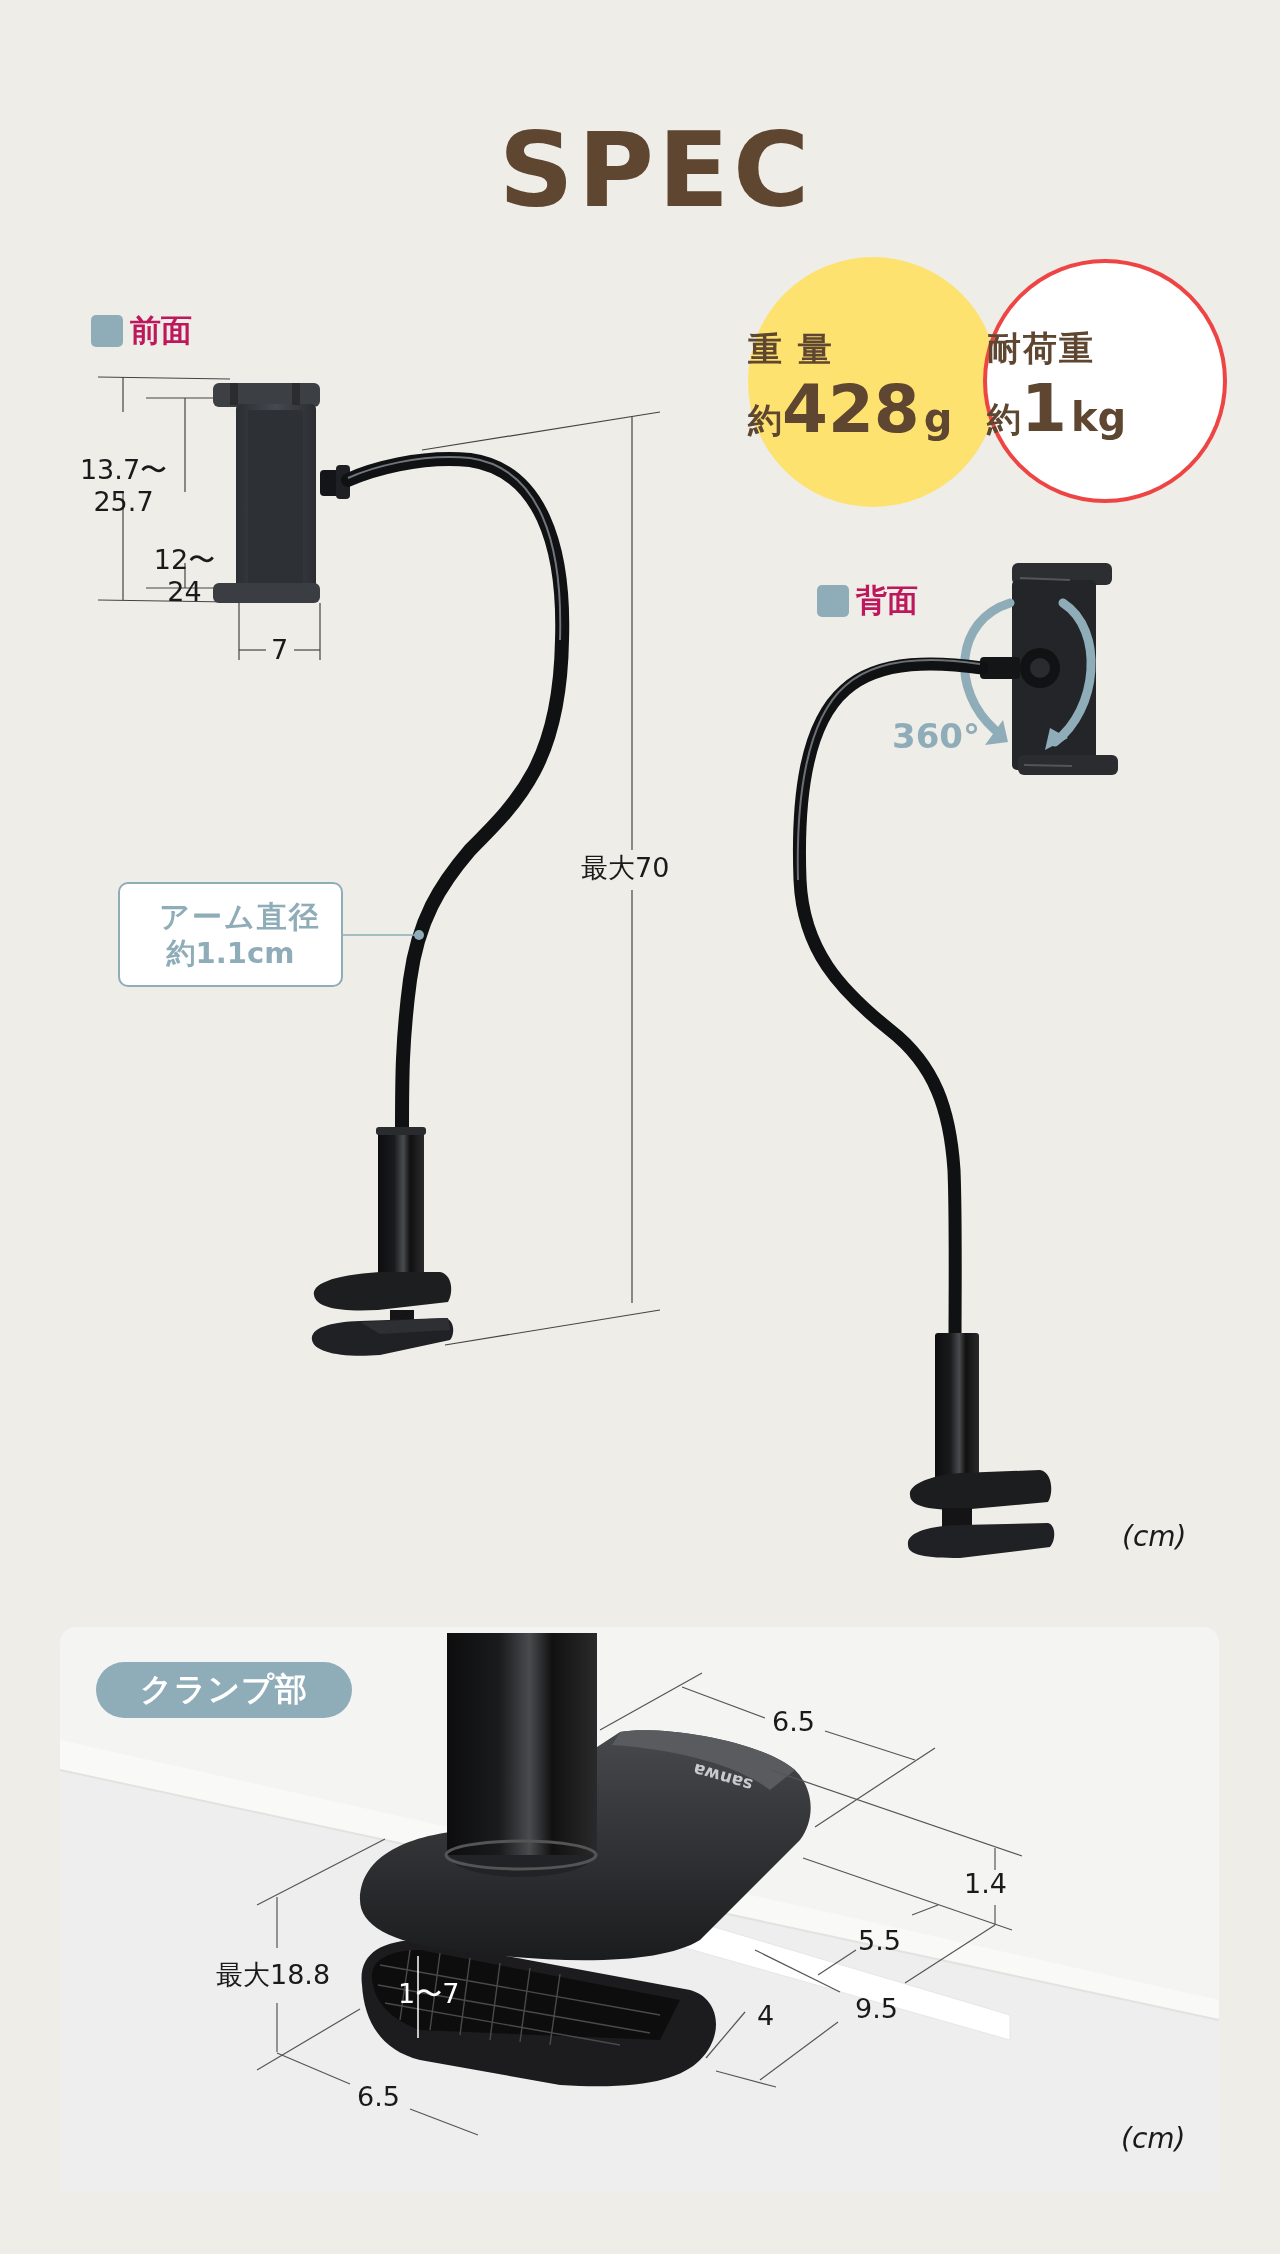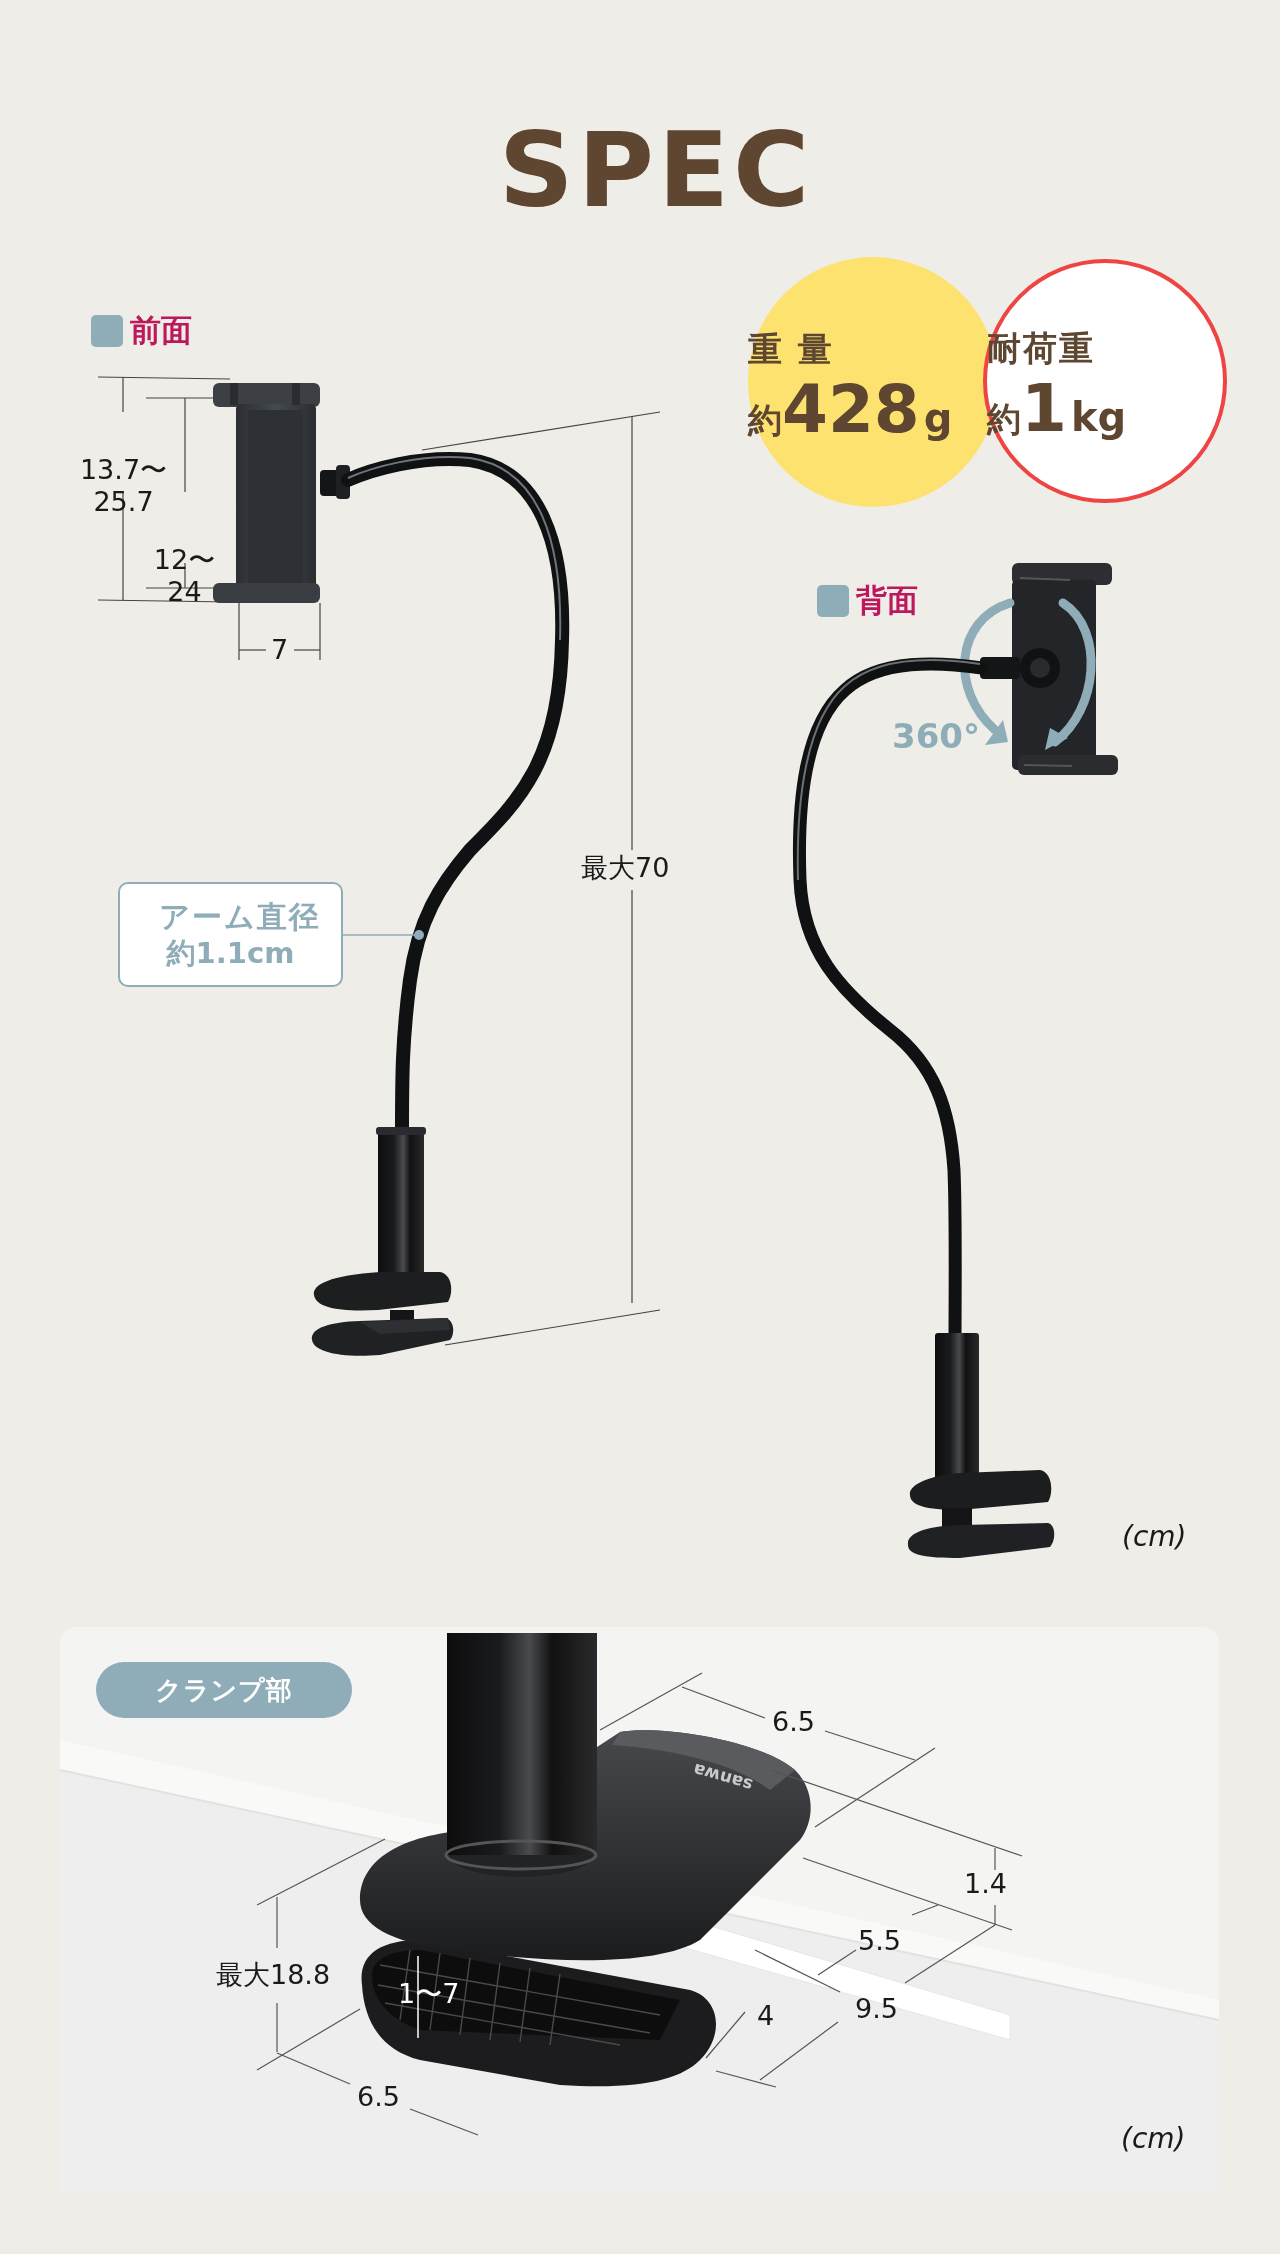--- a/index.html
+++ b/index.html
@@ -30,21 +30,21 @@
   .dim.c { text-align: center; margin-top: 36px; }
   .callout { position: absolute; left: 118px; top: 882px; width: 225px; height: 105px;
     border: 2px solid #8fadb8; border-radius: 10px; background: #ffffff;
     color: #8fadb8; font-weight: bold; text-align: center; box-sizing: border-box;
     display: flex; flex-direction: column; justify-content: center; line-height: 1.25; }
   .callout .l1 { font-size: 30px; letter-spacing: 2px; padding-left: 19px; }
   .callout .l2 { font-size: 29px; }
   .deg { position: absolute; left: 892px; top: 716px; font-size: 34px; font-weight: bold; color: #8fadb8; }
   .pill { position: absolute; left: 96px; top: 1662px; width: 256px; height: 56px;
     border-radius: 28px; background: #8fadb8; color: #ffffff; font-weight: bold;
-    font-size: 26px; display: flex; align-items: center; justify-content: center; letter-spacing: 1px; }
+    font-size: 32px; display: flex; align-items: center; justify-content: center; letter-spacing: 1px; }
   .unit-note { position: absolute; font-size: 28px; color: #1a1a1a; font-style: italic; }
   svg { position: absolute; left: 0; top: 0; }
 </style>
 </head>
 <body>
 
 <div class="title">SPEC</div>
 
 <div class="circle yellow">
   <div class="lbl">重 量</div>

